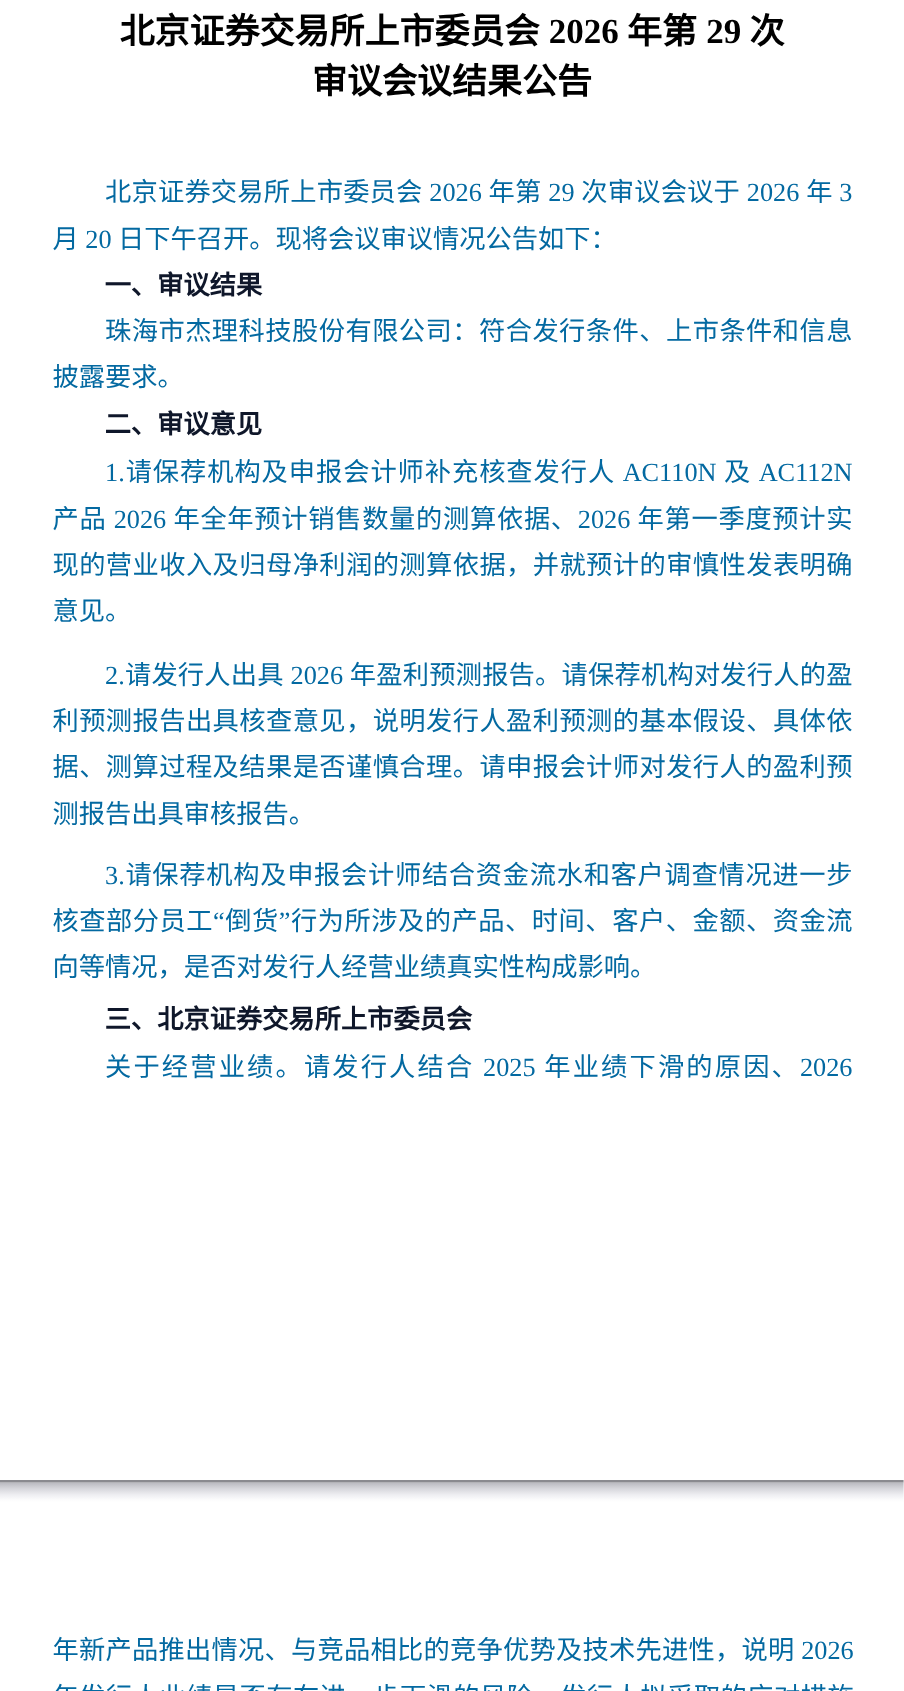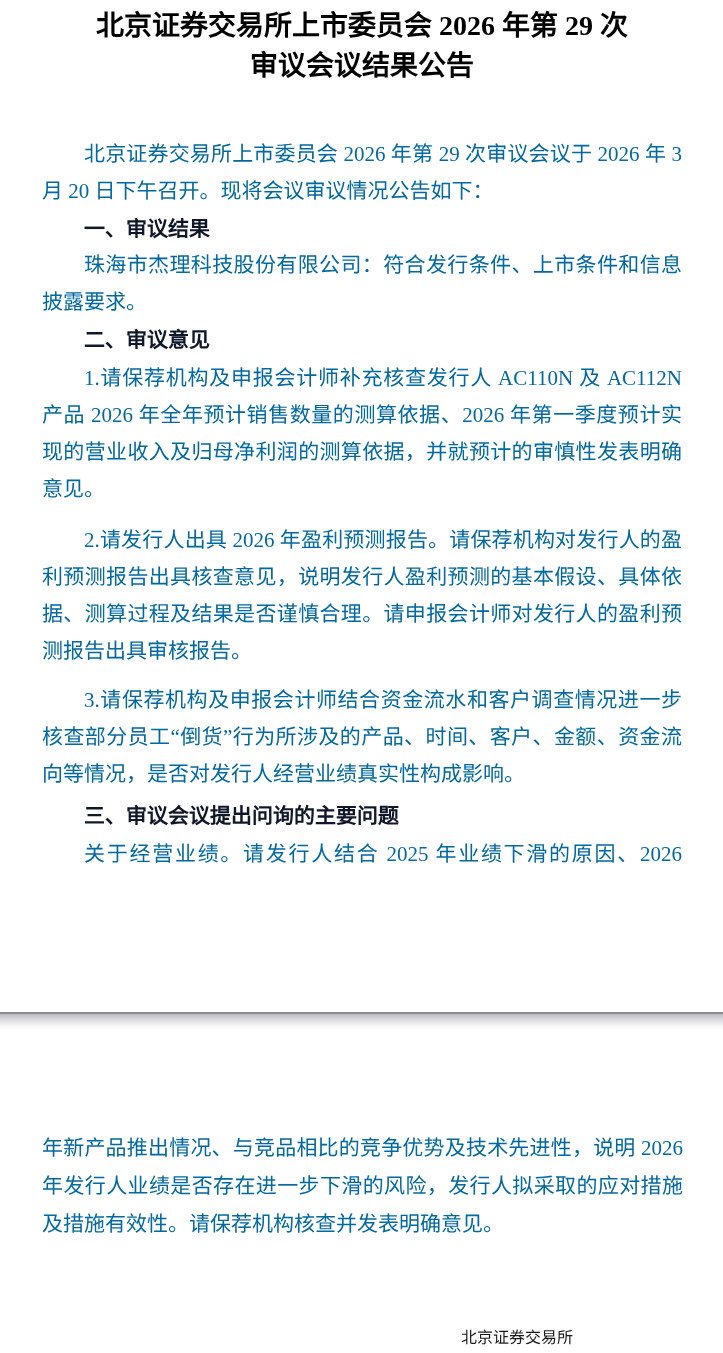--- a/index.html
+++ b/index.html
@@ -12,21 +12,21 @@
     height: 1353px;
     overflow: hidden;
     font-family: "Liberation Serif", "DejaVu Serif", serif;
     color: #1b1b1d;
   }
   .page {
     box-sizing: border-box;
     background: #ffffff;
   }
   .page-1 {
-    height: 1012px;
+    height: 1184px;
     padding: 6px 41px 16px 42px;
   }
   .page-2 {
     height: 365px;
     padding: 99px 40px 0 42px;
     overflow: hidden;
   }
   .doc-title {
     margin: 0 0 50px 0;
     font-size: 28px;
@@ -99,21 +99,21 @@
   <p class="body-par">北京证券交易所上市委员会 2026 年第 29 次审议会议于 2026 年 3 月 20 日下午召开。现将会议审议情况公告如下：</p>
 
   <p class="sec-heading heading-1">一、审议结果</p>
   <p class="body-par">珠海市杰理科技股份有限公司：符合发行条件、上市条件和信息披露要求。</p>
 
   <p class="sec-heading heading-2">二、审议意见</p>
   <p class="body-par item-1">1.请保荐机构及申报会计师补充核查发行人 AC110N 及 AC112N 产品 2026 年全年预计销售数量的测算依据、2026 年第一季度预计实现的营业收入及归母净利润的测算依据，并就预计的审慎性发表明确意见。</p>
   <p class="body-par item-2">2.请发行人出具 2026 年盈利预测报告。请保荐机构对发行人的盈利预测报告出具核查意见，说明发行人盈利预测的基本假设、具体依据、测算过程及结果是否谨慎合理。请申报会计师对发行人的盈利预测报告出具审核报告。</p>
   <p class="body-par item-3">3.请保荐机构及申报会计师结合资金流水和客户调查情况进一步核查部分员工“倒货”行为所涉及的产品、时间、客户、金额、资金流向等情况，是否对发行人经营业绩真实性构成影响。</p>
 
-  <p class="sec-heading heading-3">三、审议会议提出问询的主要问题</p>
+  <p class="sec-heading heading-3">三、北京证券交易所上市委员会</p>
   <p class="body-par force-last par-3">关于经营业绩。请发行人结合 2025 年业绩下滑的原因、2026</p>
 </div>
 
 <div class="page-gap"></div>
 
 <div class="page page-2">
   <p class="body-par">年新产品推出情况、与竞品相比的竞争优势及技术先进性，说明 2026 年发行人业绩是否存在进一步下滑的风险，发行人拟采取的应对措施及措施有效性。请保荐机构核查并发表明确意见。</p>
 
   <div class="signature">
     <p>北京证券交易所</p>

